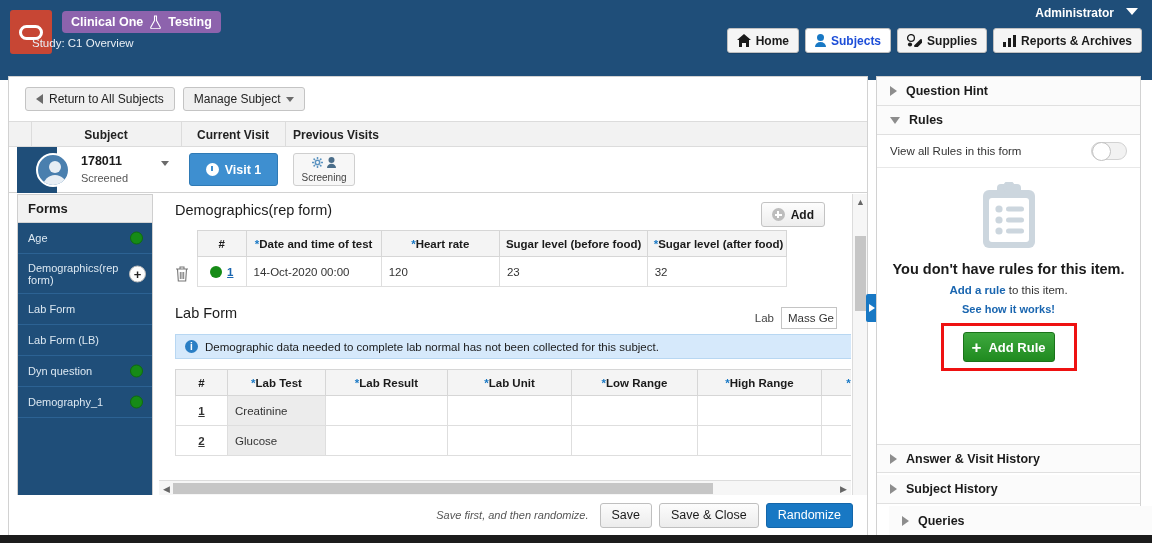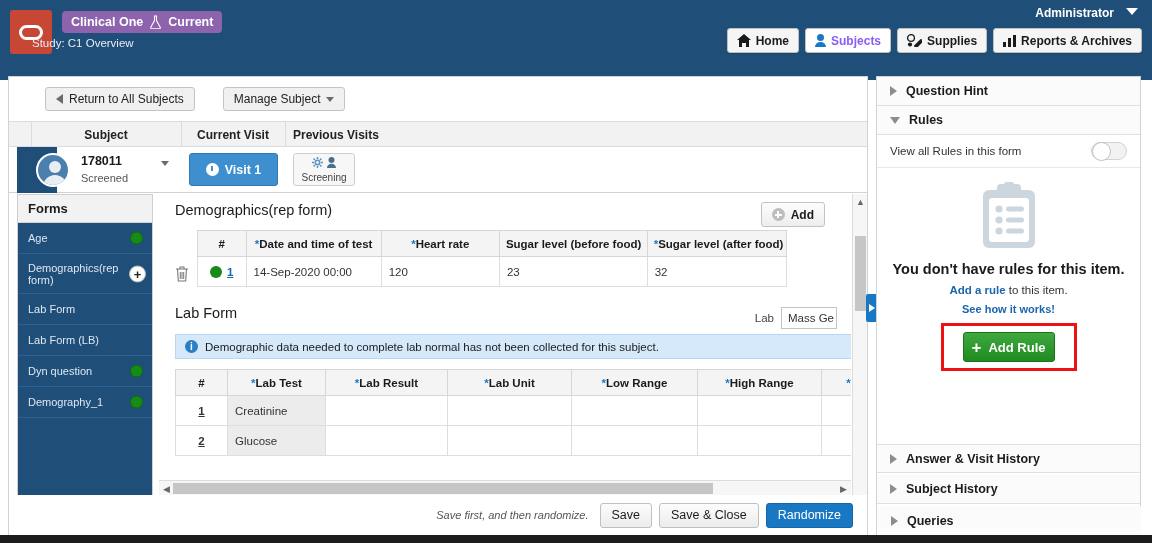--- a/index.html
+++ b/index.html
@@ -44,36 +44,36 @@
     width:0;height:0;border-left:6px solid transparent;border-right:6px solid transparent;
     border-top:7px solid #ffffff;
   }
   .navbtns { position:absolute; right:10px; top:28px; display:flex; gap:6px; }
   .navbtn {
     height:25px; background:#f5f5f5; border:1px solid #c0c0c0; border-radius:3px;
     display:flex; align-items:center; gap:5px; padding:0 9px;
     font-size:12px; font-weight:bold; color:#1b1b1b; cursor:pointer;
     box-shadow:0 1px 0 rgba(0,0,0,.12);
   }
-  .navbtn.active { color:#8b5cf6; background:#fff; }
+  .navbtn.active { color:#1d4ed8; background:#fff; }
   .navbtn svg { display:block; }
 
   
   .workspace {
     position:absolute; left:8px; top:76px; width:860px; height:460px;
     background:#fff; border:1px solid #d2d2d2;
   }
   .toolbar-row {
     position:absolute; left:0; top:0; width:100%; height:44px;
     background:#fff; display:flex; align-items:center; padding-left:16px; gap:8px;
   }
   .tb-btn {
     height:24px; background:#f0f0f0; border:1px solid #c4c4c4; border-radius:3px;
     display:flex; align-items:center; gap:6px; padding:0 10px;
-    font-size:12px; color:#222; cursor:pointer;margin-left:20px;
+    font-size:12px; color:#222; cursor:pointer;
   }
   .chev-left { width:0;height:0;border-top:5px solid transparent;border-bottom:5px solid transparent;border-right:7px solid #6b6b6b;}
   .caret-dn { width:0;height:0;border-left:4px solid transparent;border-right:4px solid transparent;border-top:5px solid #6b6b6b;}
 
   
   .subject-head {
     position:absolute; left:0; top:44px; width:100%; height:26px;
     background:#f2f2f2; border-top:1px solid #dcdcdc; border-bottom:1px solid #dcdcdc;
     font-size:12px; font-weight:bold; color:#222;
   }
@@ -274,21 +274,21 @@
       <div class="logo-ring"></div>
     </div>
 
     <div class="brand-badge">
       <span>Clinical One</span>
       <span class="flask">
         <svg width="13" height="14" viewBox="0 0 13 14">
           <path d="M5 1 h3 M5.5 1 v4.5 L1.8 12.3 a1 1 0 0 0 .9 1.4 h7.6 a1 1 0 0 0 .9-1.4 L7.5 5.5 V1" fill="none" stroke="#ffffff" stroke-width="1.1"></path>
         </svg>
       </span>
-      <span>Current</span>
+      <span>Testing</span>
     </div>
 
     <div class="study-line">Study: C1 Overview</div>
 
     <div class="admin">Administrator</div>
     <div class="admin-caret"></div>
 
     <div class="navbtns">
       <div class="navbtn">
         <span>
@@ -453,21 +453,21 @@
             <th style="width:112px;"><span class="req">*</span><span>Heart rate</span></th>
             <th style="width:140px;">Sugar level (before food)</th>
             <th style="width:132px;"><span class="req">*</span><span>Sugar level (after food)</span></th>
           </tr>
             </thead>
           <tbody>
               <tr>
             <td style="text-align:center;">
               <span class="dot-sm"></span><span class="rownum">1</span>
             </td>
-            <td>14-Sep-2020 00:00</td>
+            <td>14-Oct-2020 00:00</td>
             <td>120</td>
             <td>23</td>
             <td>32</td>
           </tr>
             </tbody>
         </table>
       </div>
 
       <div style="position:relative; margin:18px 0 0 16px; width:662px; height:24px;">
         <div class="sec-title">Lab Form</div>
@@ -595,20 +595,20 @@
     </div>
 
     <div class="acc-head" style="position:absolute; left:0; bottom:31px; width:100%;">
       <span class="tri-r"></span>
       <span>Subject History</span>
     </div>
     <div class="acc-head" style="position:absolute; left:0; bottom:62px; width:100%; border-top:1px solid #e0e0e0;">
       <span class="tri-r"></span>
       <span>Answer &amp; Visit History</span>
     </div>
-    <div class="acc-head" style="position:absolute; left:1px; bottom:0; width:100%; border-bottom:none;">
+    <div class="acc-head" style="position:absolute; left:12px; bottom:0; width:100%; border-bottom:none;">
       <span class="tri-r"></span>
       <span>Queries</span>
     </div>
   </div>
 
   <div class="bottom-strip"></div>
 </div>
 
 </body></html>

